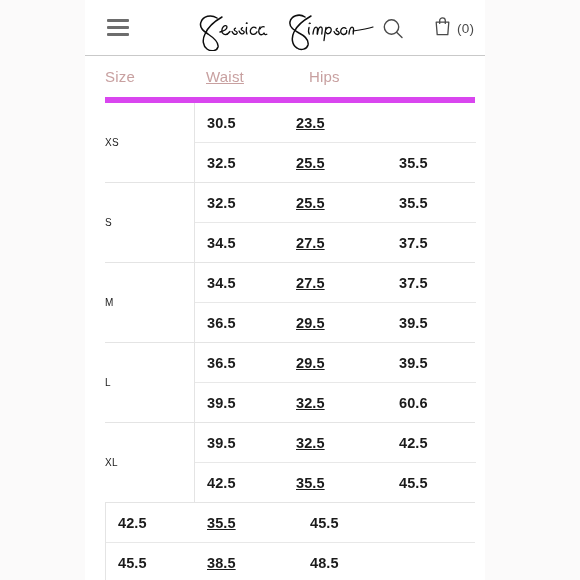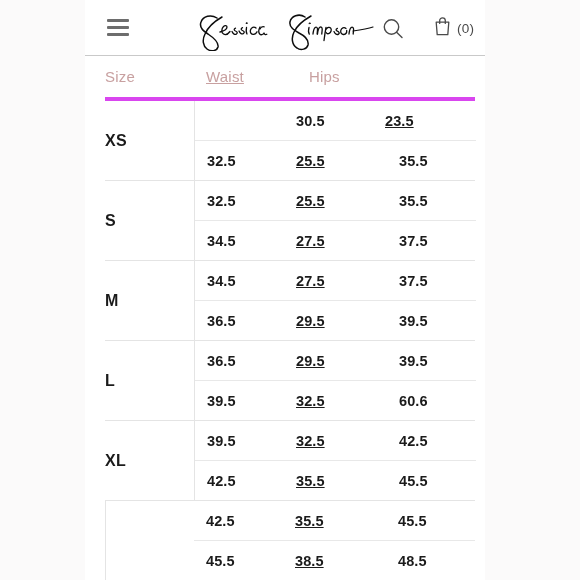--- a/index.html
+++ b/index.html
@@ -123,21 +123,21 @@
     position: absolute;
     left: 20px;
     top: 56px;
     width: 370px;
   }
 
   .head-row {
     display: flex;
     height: 41px;
     align-items: center;
-    border-bottom: 4px solid #d946ef;
+    border-bottom: 6px solid #d946ef;
   }
   .head-cell {
     font-size: 15px;
     color: #c8a0a0;
     letter-spacing: 0.2px;
   }
   .col-size  { width: 89px; flex: 0 0 89px; }
   .col-bust  { width: 89px; flex: 0 0 89px; }
   .col-waist { width: 103px; flex: 0 0 103px; text-decoration: underline; }
   .col-hips  { width: 89px; flex: 0 0 89px; }
@@ -150,32 +150,31 @@
     height: 79px;
     border-bottom: 1px solid #e4e4e4;
   }
   .size-group:first-of-type { border-top: 0; }
 
   .size-label-cell {
     width: 89px;
     flex: 0 0 89px;
     display: flex;
     align-items: center;
-    font-size: 16px;
+    font-size: 10px;
     color: #1b1b1b;
-    font-weight: 700;
+    font-weight: 400;
     letter-spacing: 0.4px;
   }
 
   .measure-cell {
     flex: 1 1 auto;
     border-left: 1px solid #e4e4e4;
     display: flex;
     flex-direction: column;
-    align-items: flex-end;
   }
   .measure-row {
     flex: 1 1 50%;
     display: flex;
     align-items: center;
   }
   .measure-row + .measure-row {
     border-top: 1px solid #e8e8e8;
   }
   .measure-val {

